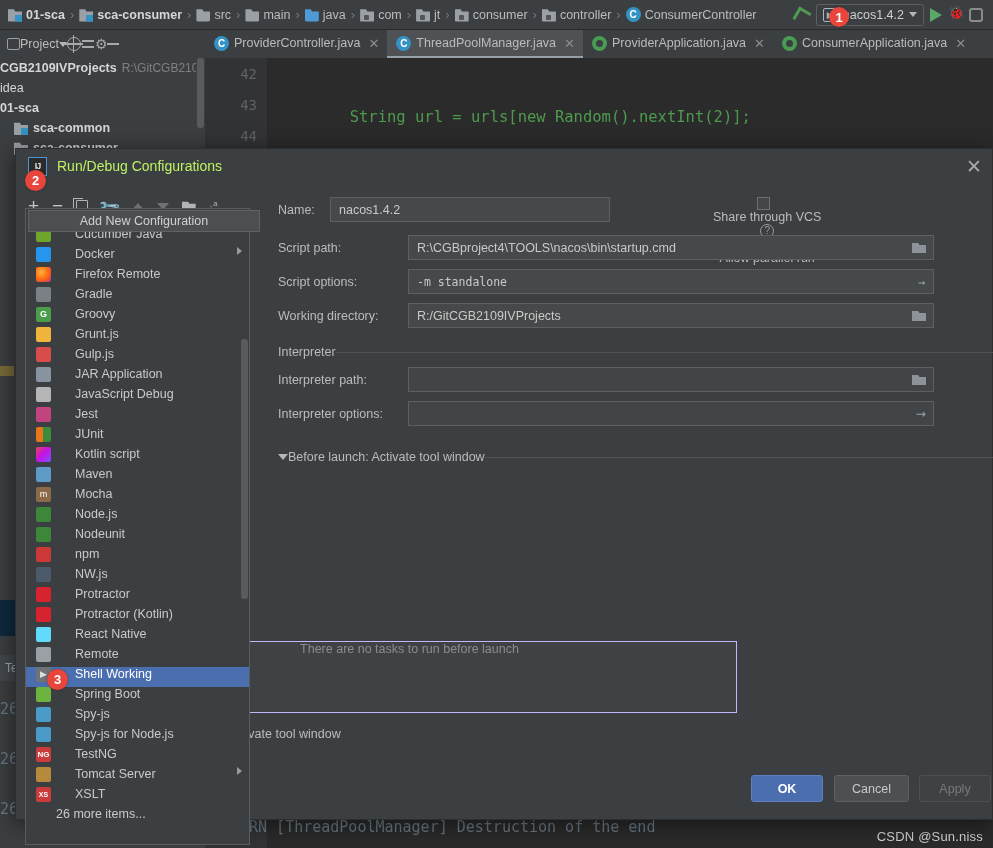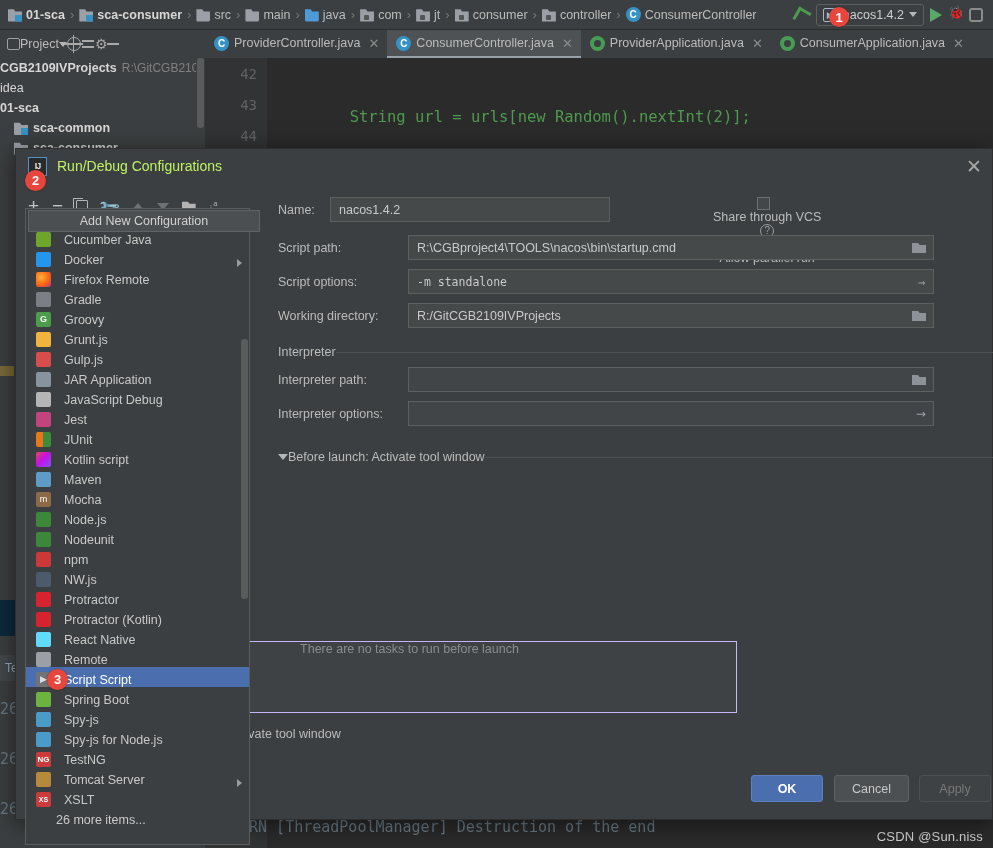--- a/index.html
+++ b/index.html
@@ -144,21 +144,21 @@
   .tri-up { width:0;height:0;border-left:6px solid transparent;border-right:6px solid transparent;border-bottom:7px solid #6e7173;}
   .tri-dn { width:0;height:0;border-left:6px solid transparent;border-right:6px solid transparent;border-top:7px solid #6e7173;}
   .tb-newfolder { width: 14px; height: 12px; background: #b4b4b4;
      clip-path: polygon(0 14%, 45% 14%, 56% 32%, 100% 32%, 100% 100%, 0 100%); position: relative;}
   .tb-sort { position: relative; width: 16px; height: 15px; color: #b4b4b4; font-size: 9px; }
 
   
   .list-popup { position: absolute; left: 25px; top: 208px; width: 225px; height: 637px;
     background: #3c3f41; border: 1px solid #5a5d5e; overflow: hidden; z-index: 40; }
   .popup-scroll { position: absolute; left: 0; top: 22px; width: 225px; height: 614px; }
-  .li { display: flex; align-items: flex-end; gap: 13px; height: 20px; padding-left: 10px;
+  .li { display: flex; align-items: flex-start; gap: 24px; height: 20px; padding-left: 10px;
     font-size: 12.5px; color: #c9c9c9; white-space: nowrap; position: relative; }
   .li.selected { background: #4b6eaf; color: #ffffff; }
   .li .submenu { margin-left: auto; margin-right: 9px; width:0;height:0;
     border-top:4px solid transparent;border-bottom:4px solid transparent;border-left:5px solid #9a9a9a; }
   .li .lic { width: 15px; height: 15px; flex: none; position: relative; border-radius: 2px; }
   .li-more { padding-left: 30px; color: #c9c9c9; }
   .pop-sb { position: absolute; right: 1px; top: 130px; width: 7px; height: 260px; background: #595b5d; border-radius: 3px; }
 
   
   .i-cucumber { background: #6ea62b; border-radius: 3px; }
@@ -350,21 +350,21 @@
   <div style="position:absolute;left:0;top:366px;width:14px;height:10px;background:#7a6a3a;"></div>
 
   <div class="tabbar">
     <div class="tab">
       <span class="ico ico-class">C</span>
       <span>ProviderController.java</span>
       <span class="x">✕</span>
     </div>
     <div class="tab active">
       <span class="ico ico-class">C</span>
-      <span>ConsumerController.java</span>
+      <span>ThreadPoolManager.java</span>
       <span class="x">✕</span>
     </div>
     <div class="tab">
       <span class="ico-spring"></span>
       <span>ProviderApplication.java</span>
       <span class="x">✕</span>
     </div>
     <div class="tab">
       <span class="ico-spring"></span>
       <span>ConsumerApplication.java</span>
@@ -586,21 +586,21 @@
       <div class="li">
         <span class="lic i-react"></span>
         <span>React Native</span>
       </div>
       <div class="li">
         <span class="lic i-remote"></span>
         <span>Remote</span>
       </div>
       <div class="li selected">
         <span class="lic i-shell">▶</span>
-        <span>Script Script</span>
+        <span>Shell Working</span>
       </div>
       <div class="li">
         <span class="lic i-spring"></span>
         <span>Spring Boot</span>
       </div>
       <div class="li">
         <span class="lic i-spyjs"></span>
         <span>Spy-js</span>
       </div>
       <div class="li">

